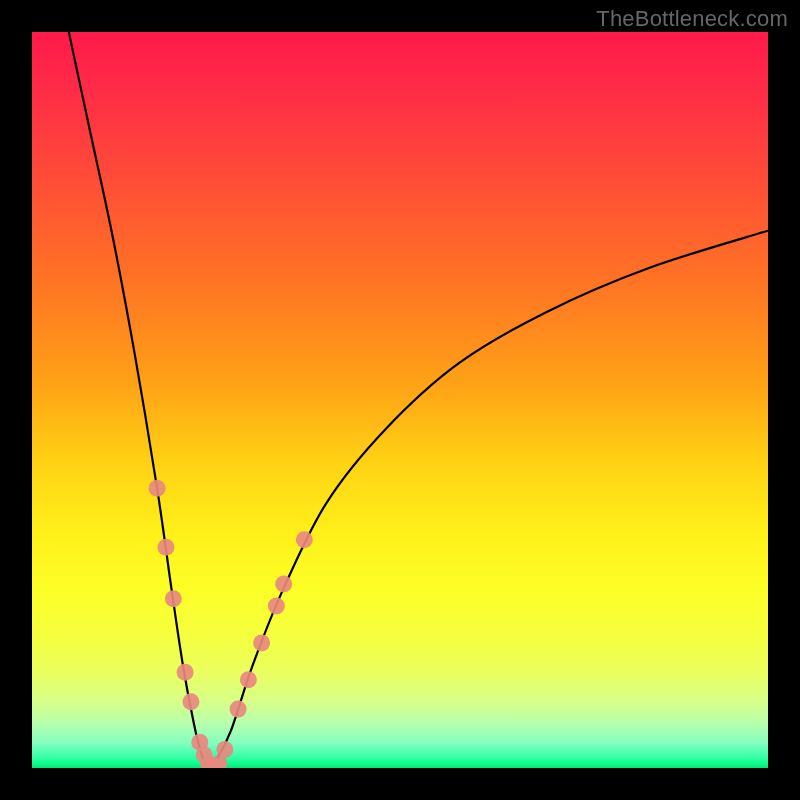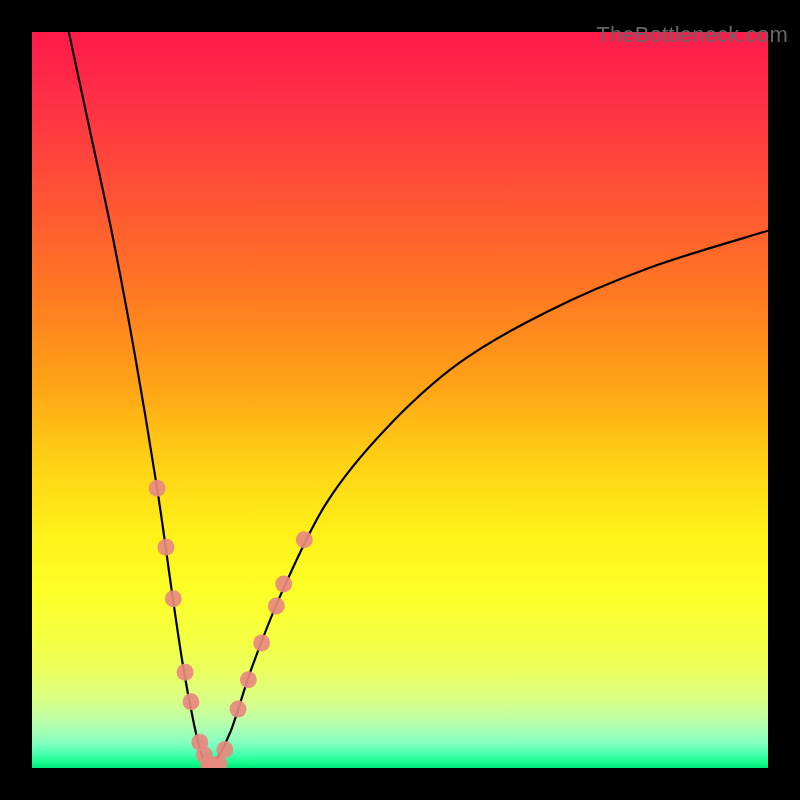--- a/index.html
+++ b/index.html
@@ -12,21 +12,21 @@
     font-family: Arial, Helvetica, sans-serif;
   }
   .outer {
     position: relative;
     width: 800px;
     height: 800px;
     background: #000;
   }
   .watermark {
     position: absolute;
-    top: 22px;
+    top: 6px;
     right: 12px;
     color: #666;
     font-size: 22px;
     font-weight: 500;
     z-index: 10;
     letter-spacing: 0.2px;
   }
   .plot {
     position: absolute;
     left: 32px;

